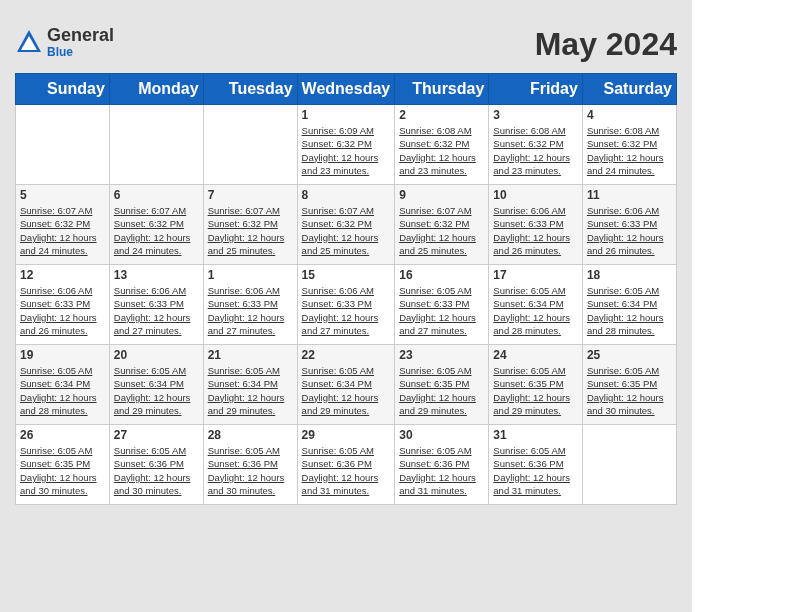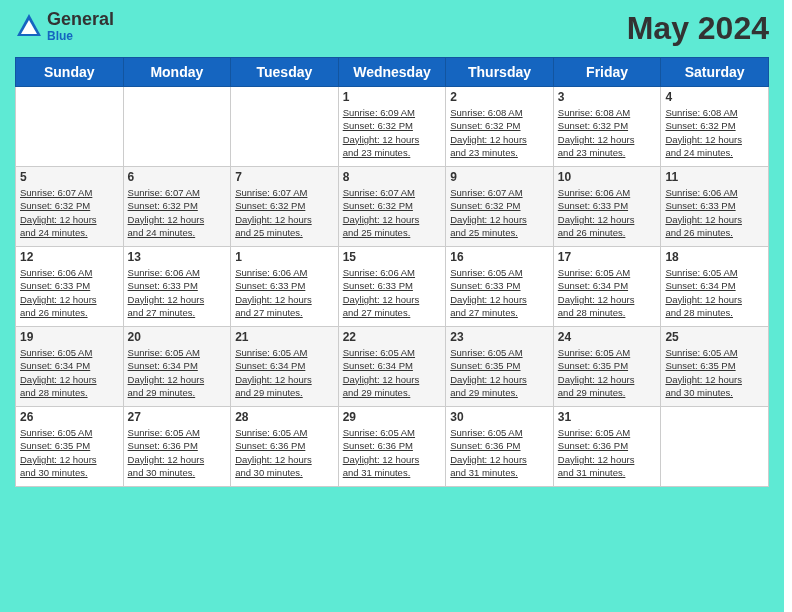--- a/index.html
+++ b/index.html
@@ -4,24 +4,24 @@
   <style>
     * { box-sizing: border-box; margin: 0; padding: 0; }
     body {
       font-family: Arial, sans-serif;
       background: #fff;
       width: 792px;
       min-height: 612px;
       padding: 0;
     }
     .page {
-      width: 784px;
+      width: 692px;
       min-height: 612px;
-      background: #5eead4;
-      padding: 10px 15px;
+      background: #e5e5e5;
+      padding: 26px 15px;
     }
     .header {
       display: flex;
       justify-content: space-between;
       align-items: flex-start;
       margin-bottom: 10px;
     }
     .logo {
       display: flex;
       align-items: center;
@@ -59,24 +59,24 @@
       color: #555;
     }
     .calendar {
       width: 100%;
       border-collapse: collapse;
       border: 1px solid #ccc;
     }
     .calendar thead tr th {
       background: #1565c0;
       color: #fff;
-      font-size: 14px;
+      font-size: 16px;
       font-weight: bold;
       padding: 6px 4px;
-      text-align: center;
+      text-align: right;
       border: 1px solid #1255a0;
     }
     .calendar tbody tr td {
       vertical-align: top;
       border: 1px solid #ccc;
       padding: 3px 4px;
       width: calc(100% / 7);
       font-size: 10px;
       color: #333;
       background: #fff;

